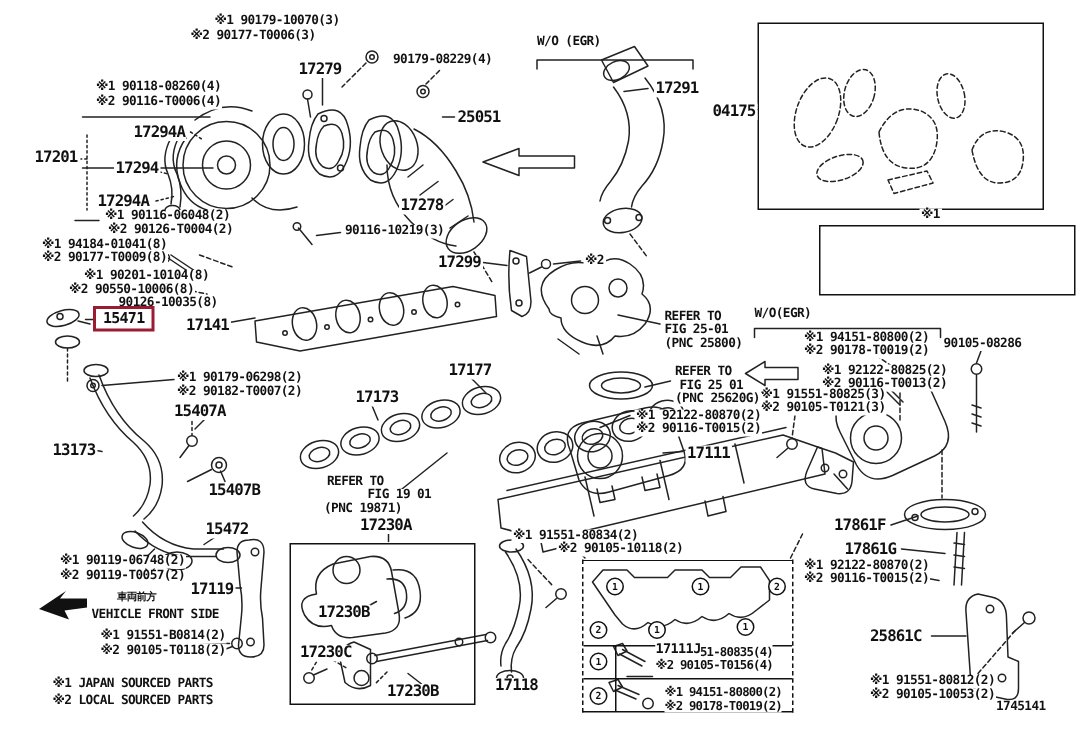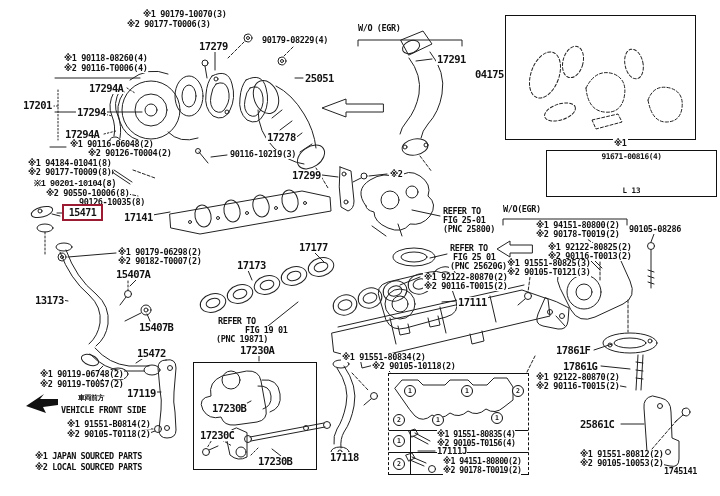--- a/index.html
+++ b/index.html
@@ -335,59 +335,55 @@
     <line x1="418" y1="451" x2="435" y2="451"></line>
   </svg>
 
   <div class="boxline" style="left:505px;top:15px;width:189px;height:123px;"></div>
 
   <div class="boxline" style="left:193px;top:362px;width:122px;height:106px;"></div>
 
   <div id="hl-box">15471</div>
 
   <div id="bolt-table">
-    <div class="cell">
-      <span class="hdr">91671-00816(4)</span>
-      <span class="len">L 13</span>
-    </div>
   </div>
 
   <div id="legend-box">
     <div class="row" style="top:56px;height:22px;"></div>
     <div class="row" style="top:78px;height:22px;"></div>
     <div id="leg-div"></div>
   </div>
   <span class="leg-txt" style="left:437px;top:430px;">※1 91551-80835(4)</span>
   <span class="leg-txt" style="left:437px;top:439px;">※2 90105-T0156(4)</span>
   <span class="leg-txt" style="left:443px;top:457px;">※1 94151-80800(2)</span>
   <span class="leg-txt" style="left:443px;top:466px;">※2 90178-T0019(2)</span>
-  <span id="leg-part" style="left:437px;top:446px;">17111J</span>
+  <span id="leg-part" style="left:437px;top:428px;">17111J</span>
   <span class="mk" style="left:393px;top:435px;">1</span>
   <span class="mk" style="left:393px;top:458px;">2</span>
 
   <span id="veh-jp" class="lbl t">車両前方</span>
   <span id="veh-en" class="lbl s">VEHICLE FRONT SIDE</span>
   <span id="fn1" class="lbl s">※1 JAPAN SOURCED PARTS</span>
   <span id="fn2" class="lbl s">※2 LOCAL SOURCED PARTS</span>
   <span id="fig-id" class="lbl s">1745141</span>
 
   <div id="labels-layer">
       <span class="lbl s" style="left: 142px; top: 10px;">※1 90179-10070(3)</span>
       <span class="lbl s" style="left: 126px; top: 20px;">※2 90177-T0006(3)</span>
       <span class="lbl s" style="left: 63px; top: 54px;">※1 90118-08260(4)</span>
       <span class="lbl s" style="left: 63px; top: 64px;">※2 90116-T0006(4)</span>
       <span class="lbl b" style="left: 22px; top: 100px;">17201</span>
       <span class="lbl b" style="left: 88px; top: 83px;">17294A</span>
       <span class="lbl b" style="left: 76px; top: 107px;">17294</span>
       <span class="lbl b" style="left: 64px; top: 129px;">17294A</span>
       <span class="lbl s" style="left: 69px; top: 140px;">※1 90116-06048(2)</span>
-      <span class="lbl s" style="left: 71px; top: 149px; margin-left: 16px;">※2 90126-T0004(2)</span>
+      <span class="lbl s" style="left: 71px; top: 149px;">※2 90126-T0004(2)</span>
       <span class="lbl s" style="left: 27px; top: 159px;">※1 94184-01041(8)</span>
       <span class="lbl s" style="left: 27px; top: 168px;">※2 90177-T0009(8)</span>
-      <span class="lbl s" style="left: 33px; top: 180px; font-family: Liberation Mono, monospace;">※1 90201-10104(8)</span>
+      <span class="lbl s" style="left: 55px; top: 180px;">※1 90201-10104(8)</span>
       <span class="lbl s" style="left: 45px; top: 189px;">※2 90550-10006(8)</span>
       <span class="lbl s" style="left: 78px; top: 198px;">90126-10035(8)</span>
       <span class="lbl b" style="left: 123px; top: 212px;">17141</span>
       <span class="lbl s" style="left: 117px; top: 248px;">※1 90179-06298(2)</span>
       <span class="lbl s" style="left: 117px; top: 257px;">※2 90182-T0007(2)</span>
       <span class="lbl b" style="left: 115px; top: 269px; text-align: right;">15407A</span>
       <span class="lbl b" style="left: 34px; top: 295px;">13173</span>
       <span class="lbl b" style="left: 138px; top: 322px;">15407B</span>
       <span class="lbl b" style="left: 136px; top: 348px;">15472</span>
       <span class="lbl s" style="left: 39px; top: 370px;">※1 90119-06748(2)</span>

